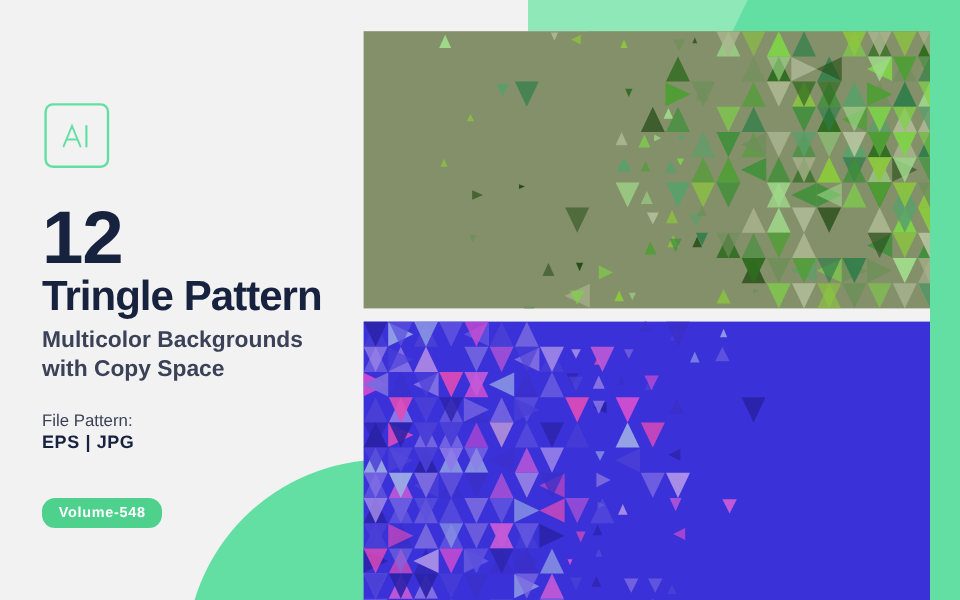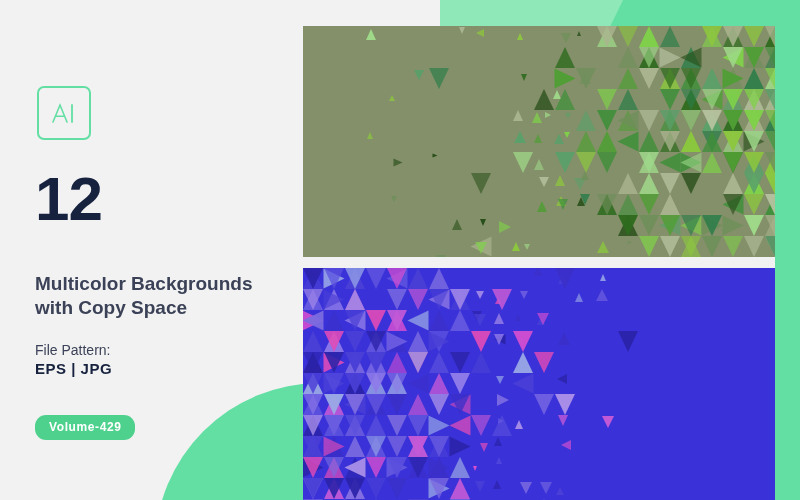--- a/index.html
+++ b/index.html
@@ -520,19 +520,20 @@
     </div>
 
   <div id="ai-badge">
     <svg width="30" height="30" viewBox="0 0 30 30" aria-hidden="true">
       <path d="M4 24 L11 7 L18 24 M6.6 18.2 L15.4 18.2" stroke="#63dfa4" stroke-width="1.6" fill="none" stroke-linecap="round"></path>
       <path d="M23 7 L23 24" stroke="#63dfa4" stroke-width="1.8" fill="none" stroke-linecap="round"></path>
     </svg>
   </div>
 
   <div id="count">12</div>
+  <div id="title">Tringle Pattern</div>
   <div id="subtitle">Multicolor Backgrounds
 with Copy Space</div>
   <div id="formats-label">File Pattern:</div>
   <div id="formats-value">EPS  |  JPG</div>
-  <div id="volume-badge">Volume-429</div>
+  <div id="volume-badge">Volume-548</div>
 
 </div>
 
 </body></html>

